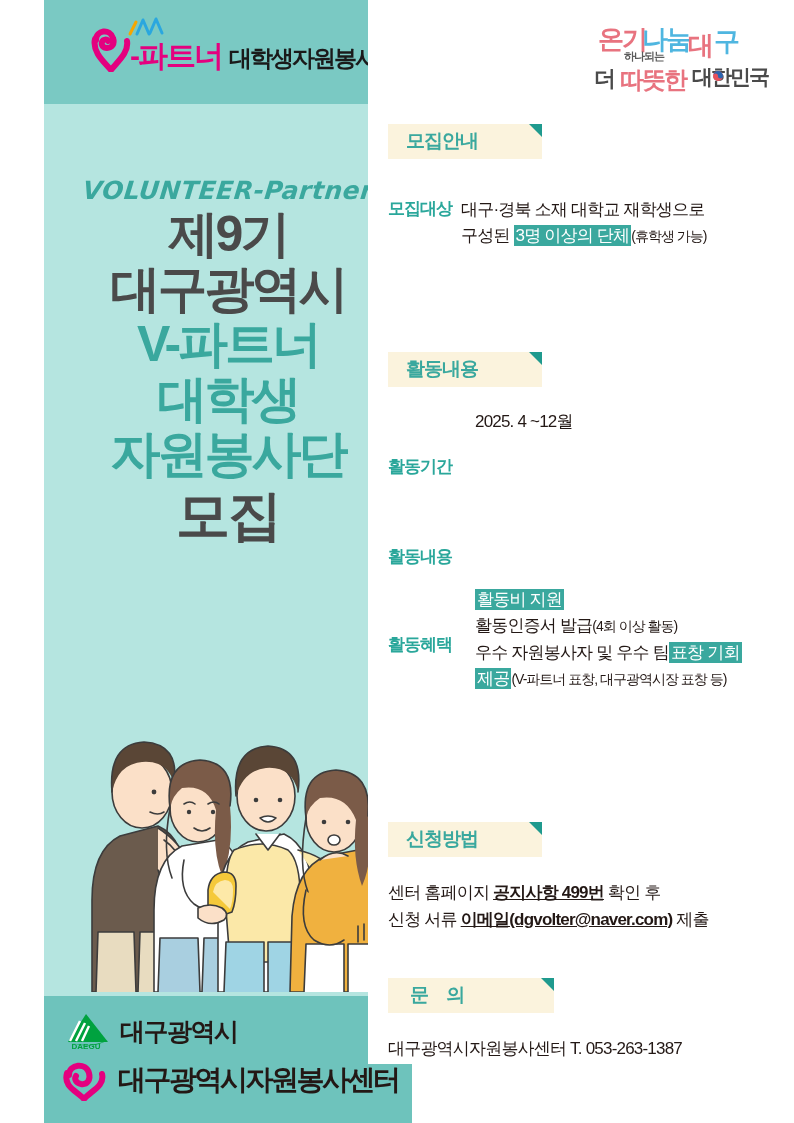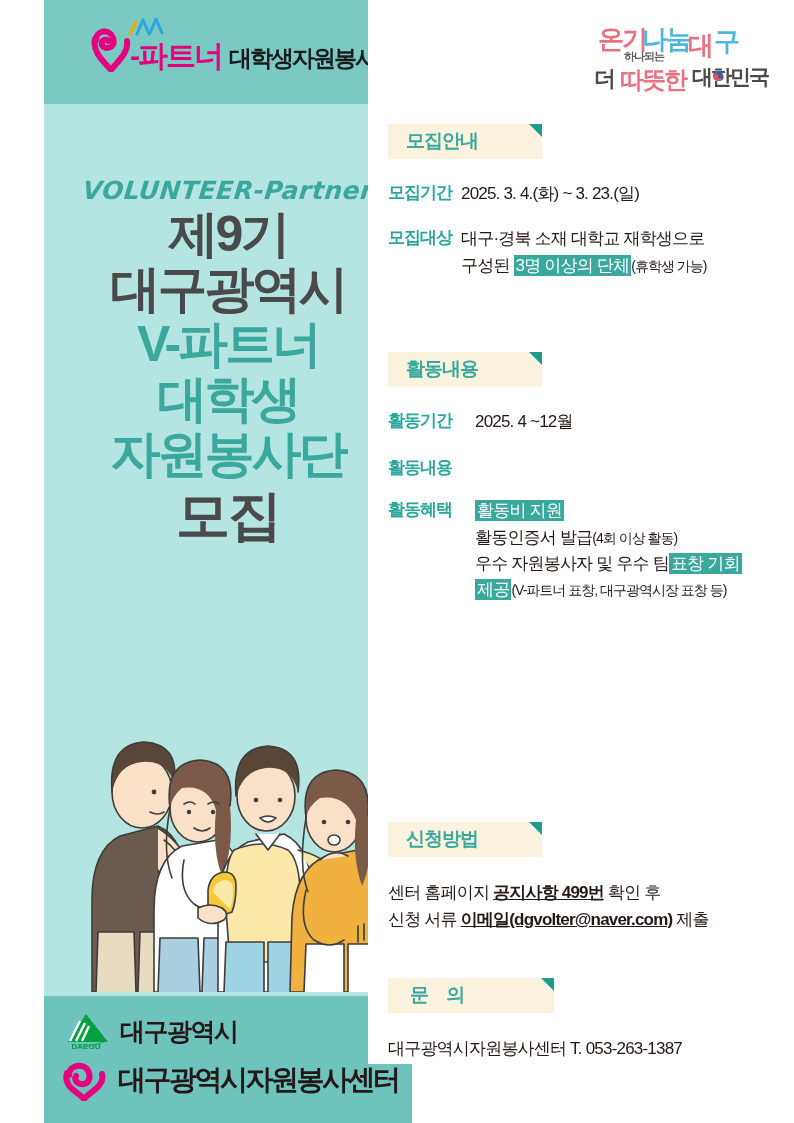--- a/index.html
+++ b/index.html
@@ -130,21 +130,21 @@
 
   .blk { position: absolute; left: 20px; width: 400px; }
 
   .row { display: flex; margin-bottom: 3px; }
   .row-label {
     flex: 0 0 auto;
     font-size: 17px; font-weight: bold; color: #2aa79b;
     letter-spacing: -1px; white-space: nowrap;
     padding-right: 9px;
   }
-  .row-label.w-fixed { width: 78px; }
+  .row-label.w-fixed { width: 78px; margin-top: 46px; }
   .row-body { flex: 1 1 auto; font-size: 17px; color: #231815; letter-spacing: -0.8px; line-height: 1.55; }
   .row-body .ln { display: block; }
   .hl {
     background: #3aa89e; color: #ffffff; padding: 1px 2px;
   }
   .small { font-size: 14px; letter-spacing: -1px; }
   .ul { text-decoration: underline; font-weight: bold; }
 
   .plain-line { font-size: 17px; color: #231815; letter-spacing: -0.8px; line-height: 1.6; }
 </style>
@@ -284,26 +284,20 @@
   </svg>
 
   <div class="blk" style="top:124px;">
     <div class="sec-tag">
       <span class="tag-label">모집안내</span>
       <span class="corner"></span>
     </div>
 
     <div style="height:22px;"></div>
 
-    <div class="row">
-      <div class="row-label">모집기간</div>
-      <div class="row-body">
-        <span class="ln">2025. 3. 4.(화) ~ 3. 23.(일)</span>
-      </div>
-    </div>
 
     <div style="height:16px;"></div>
 
     <div class="row">
       <div class="row-label">모집대상</div>
       <div class="row-body">
         <span class="ln">대구·경북 소재 대학교 재학생으로</span>
         <span class="ln"><span>구성된 </span><span class="hl">3명 이상의 단체</span><span class="small">(휴학생 가능)</span></span>
       </div>
     </div>

